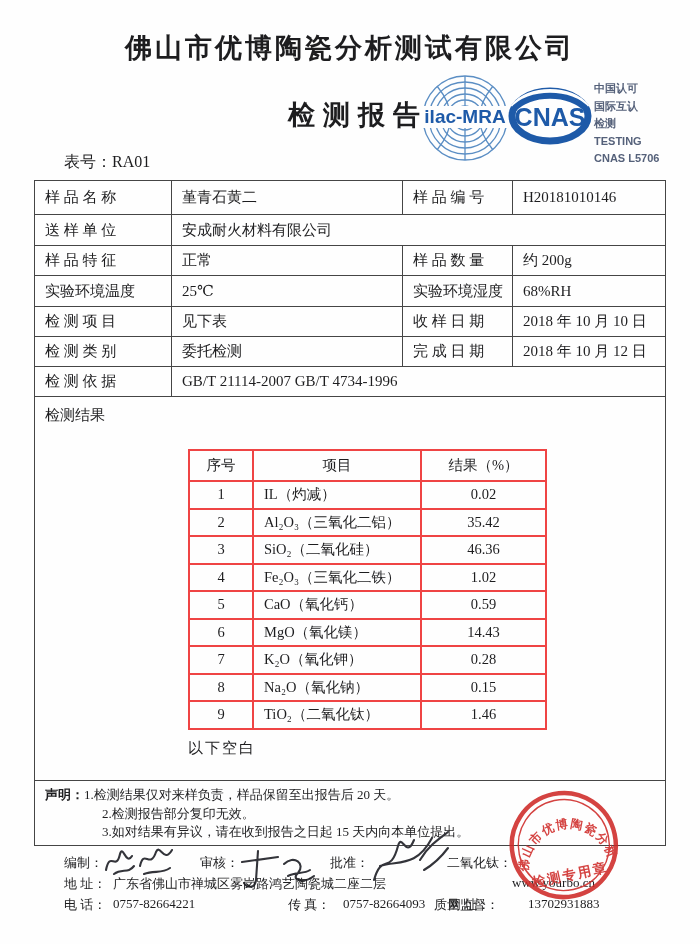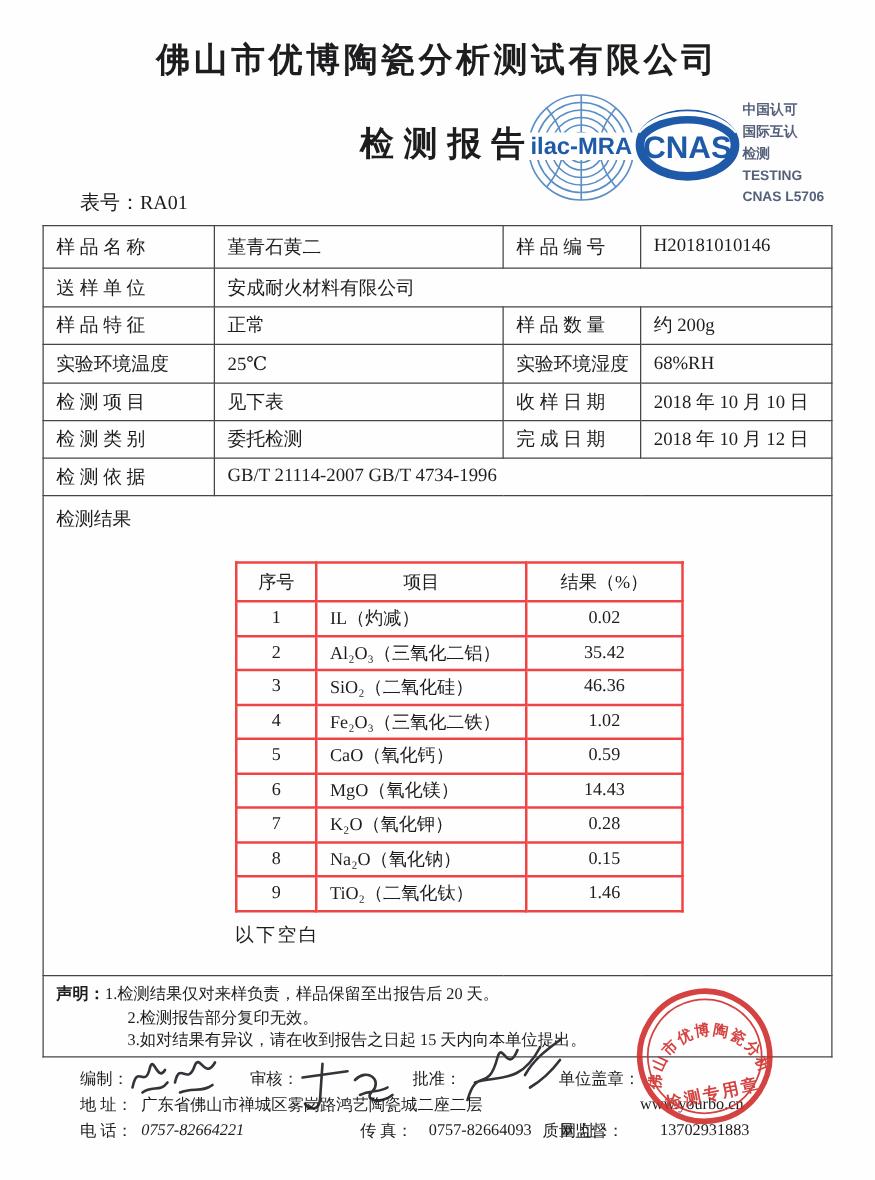--- a/index.html
+++ b/index.html
@@ -212,42 +212,42 @@
         <div class="stmt-line stmt-sub">2.检测报告部分复印无效。</div>
         <div class="stmt-line stmt-sub">3.如对结果有异议，请在收到报告之日起 15 天内向本单位提出。</div>
       </td>
     </tr>
   </tbody>
     </table>
 
   <div class="abs f15" style="left:64px;top:854px;">编制：</div>
   <div class="abs f15" style="left:200px;top:854px;">审核：</div>
   <div class="abs f15" style="left:330px;top:854px;">批准：</div>
-  <div class="abs f15" style="left:447px;top:854px;">单位盖章：</div>
+  <div class="abs f15" style="left:447px;top:854px;">二氧化钛：</div>
 
   <svg class="sig" style="left:100px;top:840px;" width="78" height="42" viewBox="0 0 78 42">
     <path d="M6,30 C10,10 16,32 20,14 C23,4 26,26 32,16 M14,34 C22,28 28,34 34,26"></path>
     <path d="M40,26 C44,8 50,30 56,12 C60,3 64,24 72,10 M44,34 C54,30 62,34 70,28"></path>
   </svg>
   <svg class="sig" style="left:234px;top:846px;" width="90" height="48" viewBox="0 0 90 48">
     <path d="M8,16 L44,11 M24,5 L22,34 C21,43 13,42 10,37"></path>
     <path d="M50,18 C60,8 72,18 64,27 C56,34 70,38 80,30 M54,30 C62,26 70,28 76,24"></path>
   </svg>
   <svg class="sig" style="left:362px;top:826px;" width="92" height="62" viewBox="0 0 92 62">
     <path d="M12,54 C20,26 28,50 36,20 C40,6 44,34 52,14 M18,40 C36,34 54,42 70,12"></path>
     <path d="M58,34 C66,20 78,12 86,6 M62,44 C72,38 80,30 86,22"></path>
   </svg>
 
   <div class="abs f15" style="left:64px;top:875px;">地  址：</div>
   <div class="abs f15" style="left:113px;top:875px;">广东省佛山市禅城区雾岗路鸿艺陶瓷城二座二层</div>
   <div class="abs f15" style="left:448px;top:875px;margin-top:21px;">网    址：</div>
   <div class="abs f15" style="left:512px;top:875px;">www.yourbo.cn</div>
 
   <div class="abs f15" style="left:64px;top:896px;">电  话：</div>
-  <div class="abs f15" style="left:113px;top:896px;font-style:italic;">0757-82664221</div>
+  <div class="abs f15" style="left:113px;top:896px;">0757-82664221</div>
   <div class="abs f15" style="left:288px;top:896px;">传  真：</div>
   <div class="abs f15" style="left:343px;top:896px;">0757-82664093</div>
   <div class="abs f15" style="left:434px;top:896px;">质量监督：</div>
   <div class="abs f15" style="left:528px;top:896px;">13702931883</div>
 
   <svg class="stamp" width="122" height="122" viewBox="0 0 122 122">
     <defs>
       <path id="arcPath" d="M 19.9,84.5 A 41,41 0 1 1 102.1,84.5"></path>
     </defs>
     <circle cx="61" cy="60" r="52" fill="none" stroke="#cf2a28" stroke-width="4.5"></circle>

